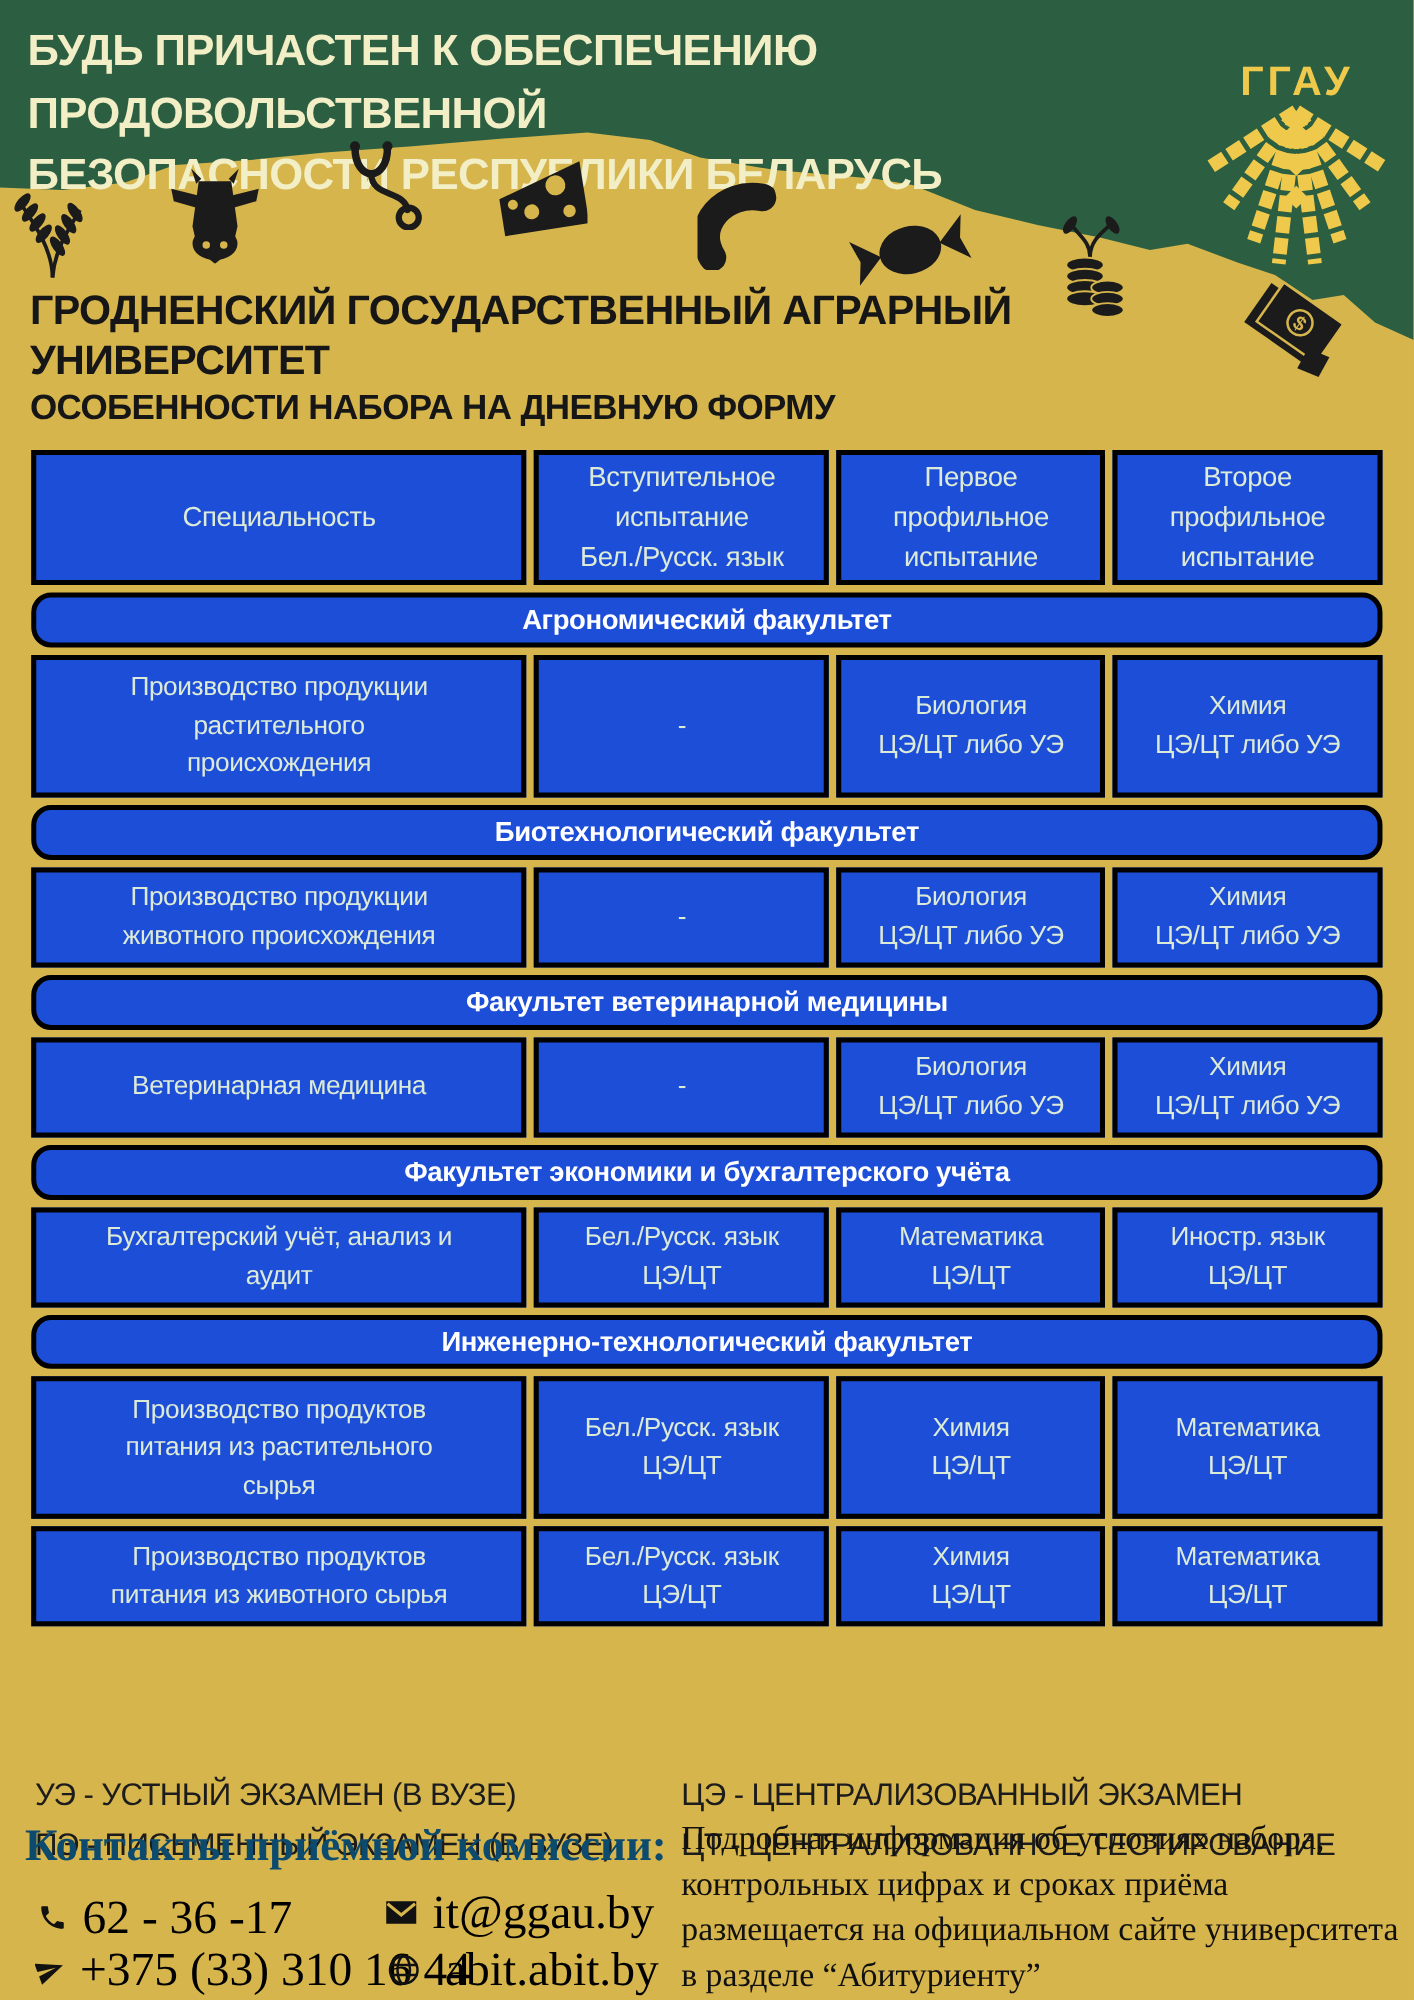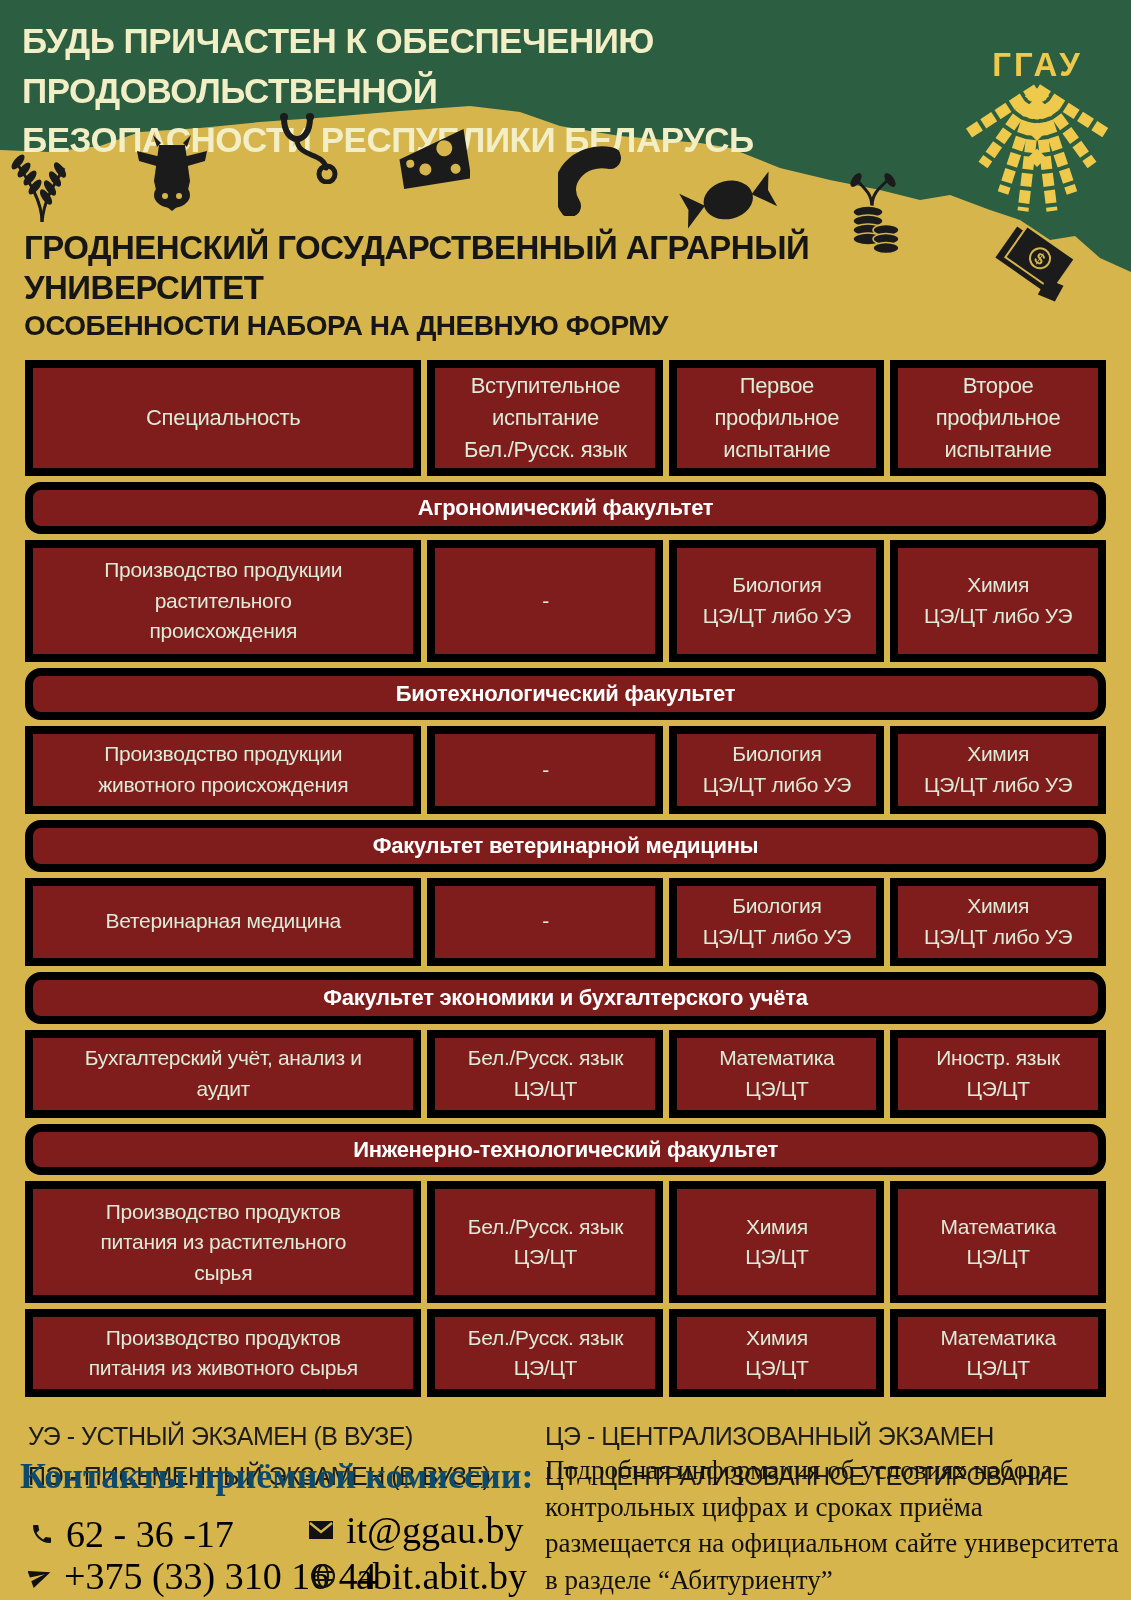--- a/index.html
+++ b/index.html
@@ -19,21 +19,21 @@
   .band-icon{position:absolute;z-index:3;}
 
   .uni-name{position:absolute;left:24px;top:228px;width:880px;color:#161616;
             font-size:33px;font-weight:bold;line-height:1.22;letter-spacing:-0.5px;z-index:3;}
   .subtitle{position:absolute;left:24px;top:310px;color:#161616;font-size:28px;
             font-weight:bold;letter-spacing:-0.5px;z-index:3;}
 
   
   .tbl{position:absolute;left:19px;top:354px;width:1093px;z-index:3;
        border-collapse:separate;border-spacing:6px;table-layout:fixed;}
-  .tbl td{background:#7f1d1d;border:8px solid #000000;text-align:center;
+  .tbl td{background:#1d4ed8;border:4px solid #000000;text-align:center;
           vertical-align:middle;color:#dcead8;font-size:21px;line-height:1.45;
           padding:2px 8px;letter-spacing:-0.3px;}
   .tbl tr.thead td{height:96px;font-size:22px;}
   .tbl td.bar{height:30px;color:#ffffff;font-weight:bold;font-size:22px;border-radius:16px;}
   .tbl tr.row td{height:68px;}
   .tbl tr.row.tall td{height:102px;}
 
   
   .legend{position:absolute;top:1416px;z-index:3;color:#1c1c1c;
           font-size:25px;font-weight:500;letter-spacing:-0.5px;line-height:40px;}

